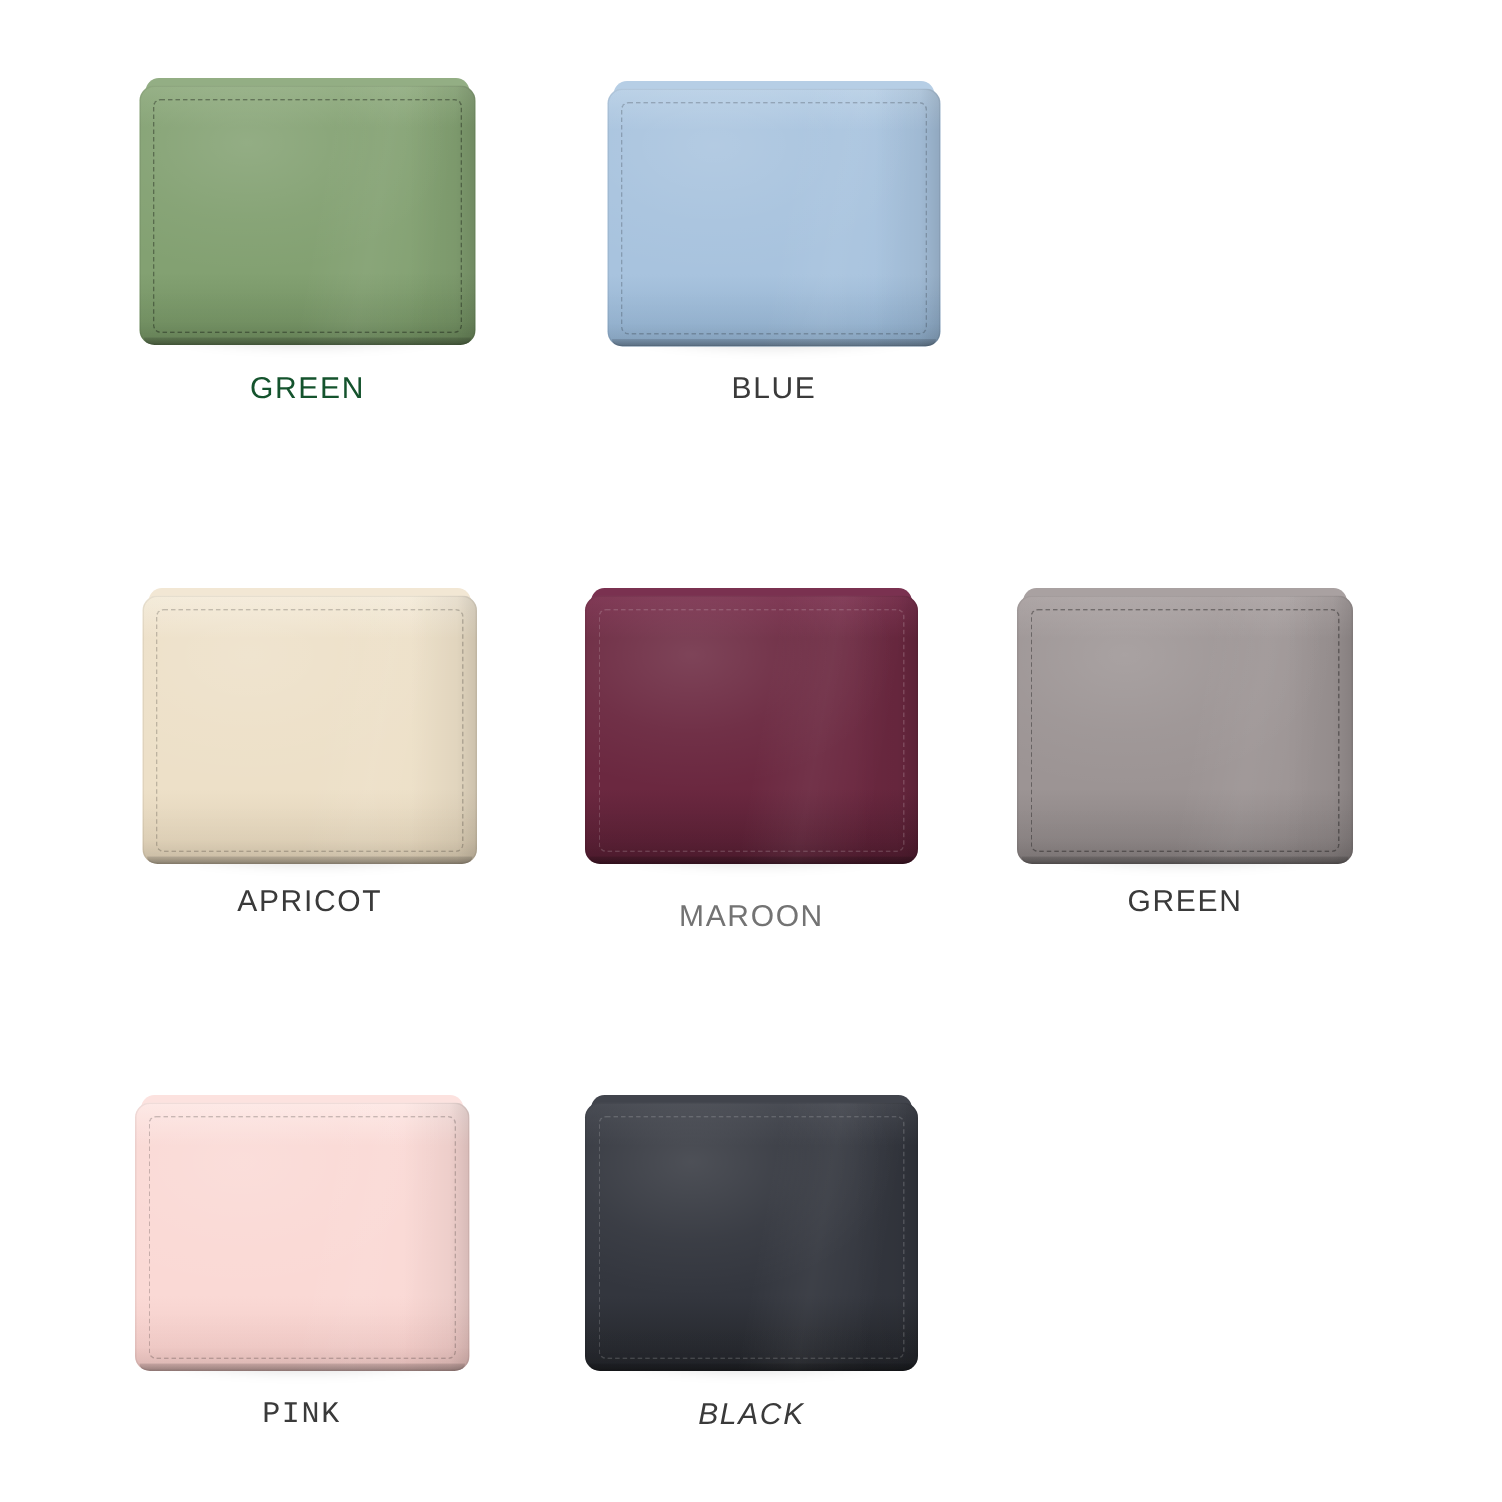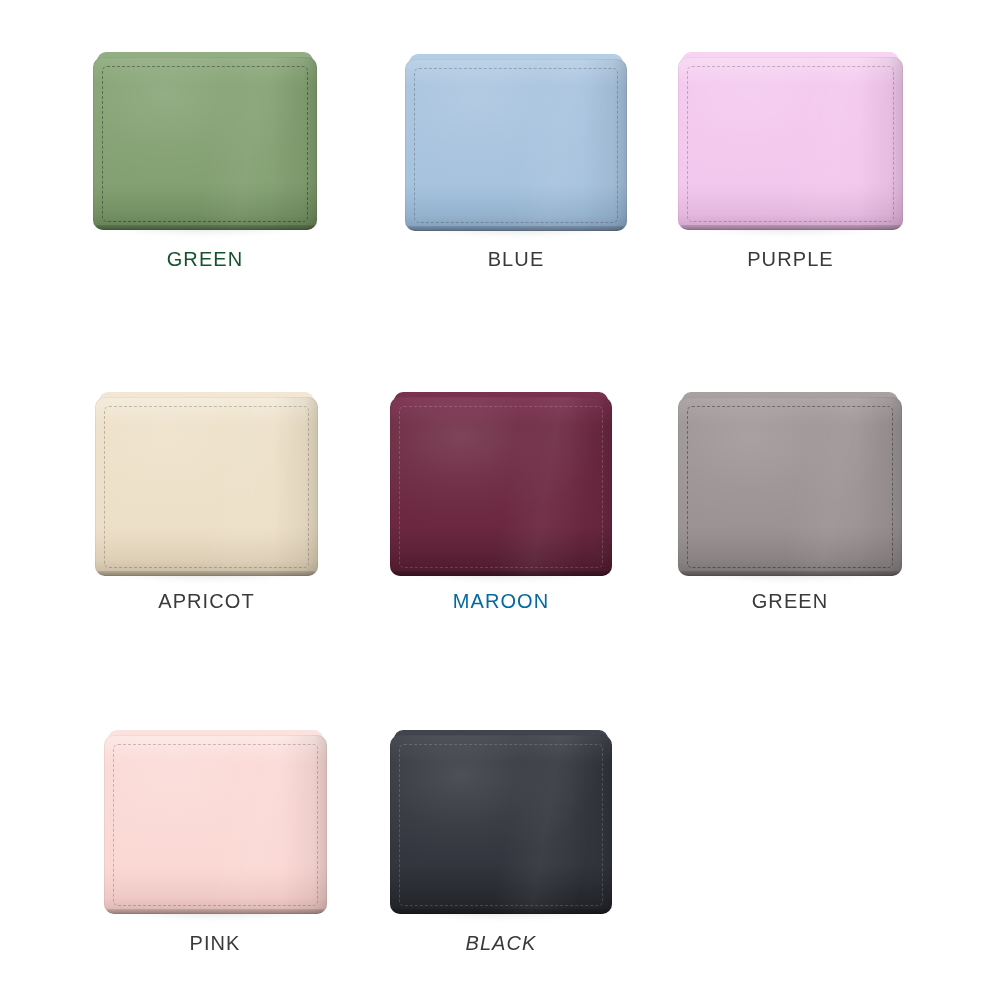--- a/index.html
+++ b/index.html
@@ -188,34 +188,20 @@
         <div class="wallet-body">
           <div class="wallet-sheen"></div>
           <div class="wallet-vignette"></div>
           <div class="wallet-stitch light"></div>
           <div class="wallet-fold"></div>
         </div>
         <div class="wallet-edge"></div>
       </div>
       <div class="swatch-label" style="color: rgb(58, 58, 58); margin-top: 17px;">BLUE</div>
     </div>
-    <div class="swatch-cell" style="left: 642.5px; top: 52px;">
-      <div class="wallet-figure" style="width: 225px; height: 178px; --c-base: #F3C8EE; --c-hi: #F8DAF4; --c-lo: #E3B4DE; --c-back: #F6D4F2;">
-        <div class="wallet-shadow"></div>
-        <div class="wallet-back"></div>
-        <div class="wallet-body">
-          <div class="wallet-sheen"></div>
-          <div class="wallet-vignette"></div>
-          <div class="wallet-stitch light"></div>
-          <div class="wallet-fold"></div>
-        </div>
-        <div class="wallet-edge"></div>
-      </div>
-      <div class="swatch-label" style="color: rgb(58, 58, 58); margin-top: 18px;">PURPLE</div>
-    </div>
     <div class="swatch-cell" style="left: 58.5px; top: 392px;">
       <div class="wallet-figure" style="width: 223px; height: 184px; --c-base: #EDE0C8; --c-hi: #F4EBDA; --c-lo: #DCCDB3; --c-back: #F2E7D4;">
         <div class="wallet-shadow"></div>
         <div class="wallet-back"></div>
         <div class="wallet-body">
           <div class="wallet-sheen"></div>
           <div class="wallet-vignette"></div>
           <div class="wallet-stitch light"></div>
           <div class="wallet-fold"></div>
         </div>
@@ -228,37 +214,37 @@
         <div class="wallet-shadow"></div>
         <div class="wallet-back"></div>
         <div class="wallet-body">
           <div class="wallet-sheen"></div>
           <div class="wallet-vignette"></div>
           <div class="wallet-stitch onDark"></div>
           <div class="wallet-fold"></div>
         </div>
         <div class="wallet-edge"></div>
       </div>
-      <div class="swatch-label" style="color: #0369a1; margin-top: 14px;">MAROON</div>
+      <div class="swatch-label" style="color: #737373; margin-top: 24px;">MAROON</div>
     </div>
     <div class="swatch-cell" style="left: 642px; top: 392px;">
       <div class="wallet-figure" style="width: 224px; height: 184px; --c-base: #9C9494; --c-hi: #ABA3A3; --c-lo: #857E7E; --c-back: #A9A1A1;">
         <div class="wallet-shadow"></div>
         <div class="wallet-back"></div>
         <div class="wallet-body">
           <div class="wallet-sheen"></div>
           <div class="wallet-vignette"></div>
           <div class="wallet-stitch "></div>
           <div class="wallet-fold"></div>
         </div>
         <div class="wallet-edge"></div>
       </div>
       <div class="swatch-label" style="color: rgb(58, 58, 58); margin-top: 14px;">GREEN</div>
     </div>
-    <div class="swatch-cell" style="left: 67px; top: 730px;">
+    <div class="swatch-cell" style="left: 53px; top: 730px; font-family: Liberation Mono, monospace;">
       <div class="wallet-figure" style="width: 223px; height: 184px; --c-base: #FAD9D5; --c-hi: #FDE8E5; --c-lo: #F0C7C3; --c-back: #FCE2DF;">
         <div class="wallet-shadow"></div>
         <div class="wallet-back"></div>
         <div class="wallet-body">
           <div class="wallet-sheen"></div>
           <div class="wallet-vignette"></div>
           <div class="wallet-stitch light"></div>
           <div class="wallet-fold"></div>
         </div>
         <div class="wallet-edge"></div>

